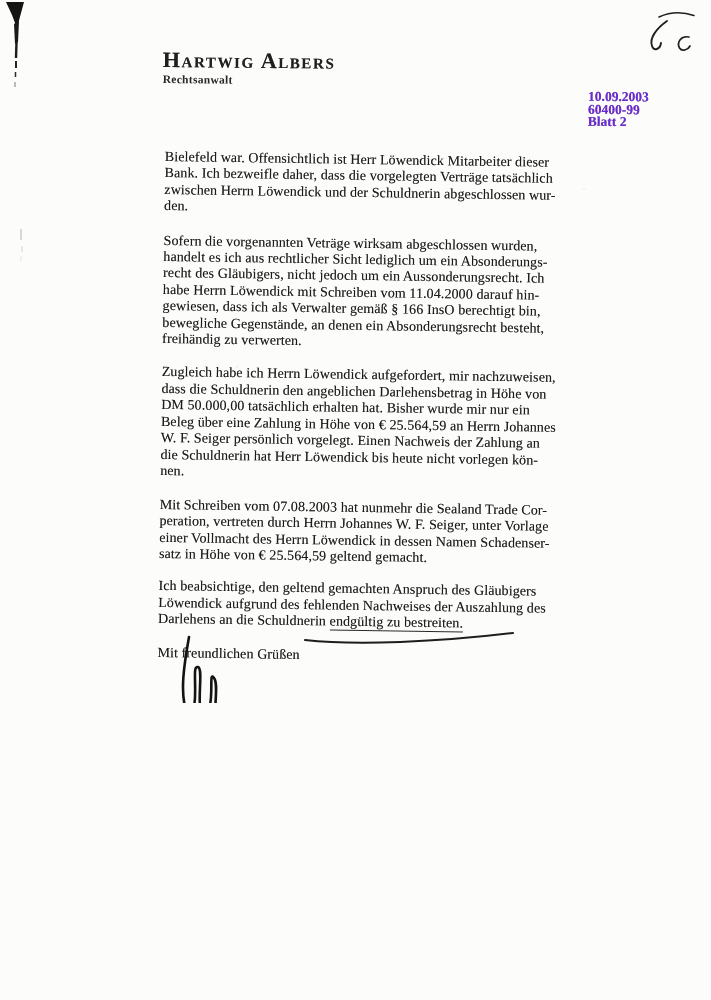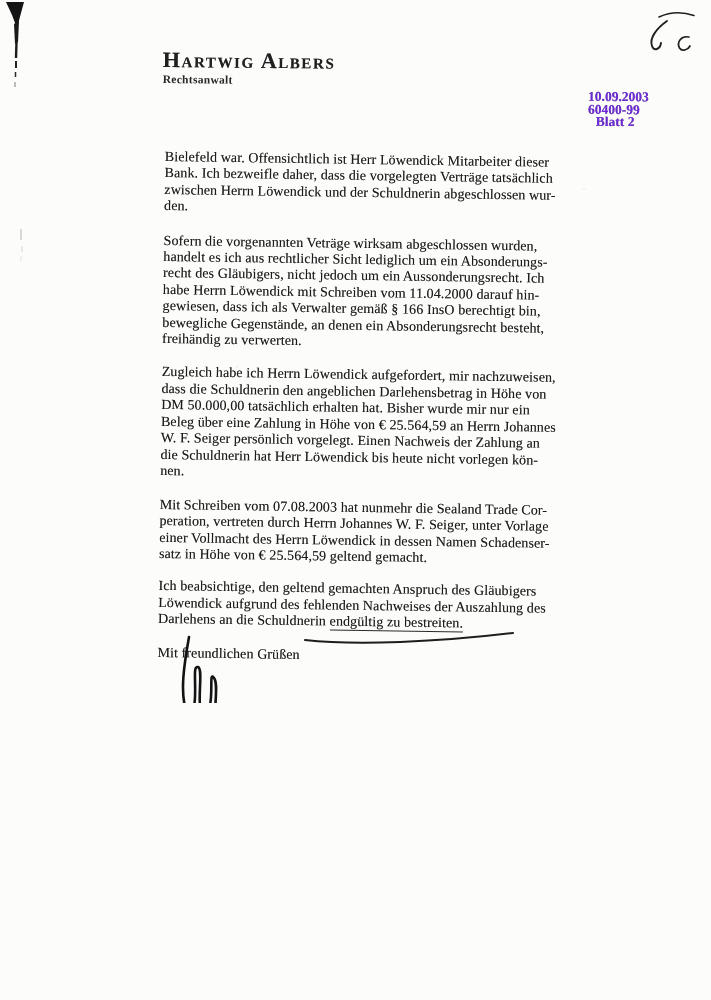--- a/index.html
+++ b/index.html
@@ -44,21 +44,21 @@
     position: absolute;
     left: 588px;
     top: 91px;
     transform: rotate(0.5deg);
     font-size: 13.5px;
     font-weight: 600;
     line-height: 12.6px;
     color: #6d28d9;
     text-shadow: 0 0 0.5px rgba(25,25,25,0.5);
   }
-  .refblock .bold { font-weight: 700; margin-left: 8px; }
+  .refblock .bold { font-weight: 700; }
   
   .body-text {
     position: absolute;
     left: 165px;
     top: 149px;
     width: 470px;
     transform: rotate(0.85deg);
     transform-origin: 0 0;
     font-size: 14px;
     line-height: 16.4px;

